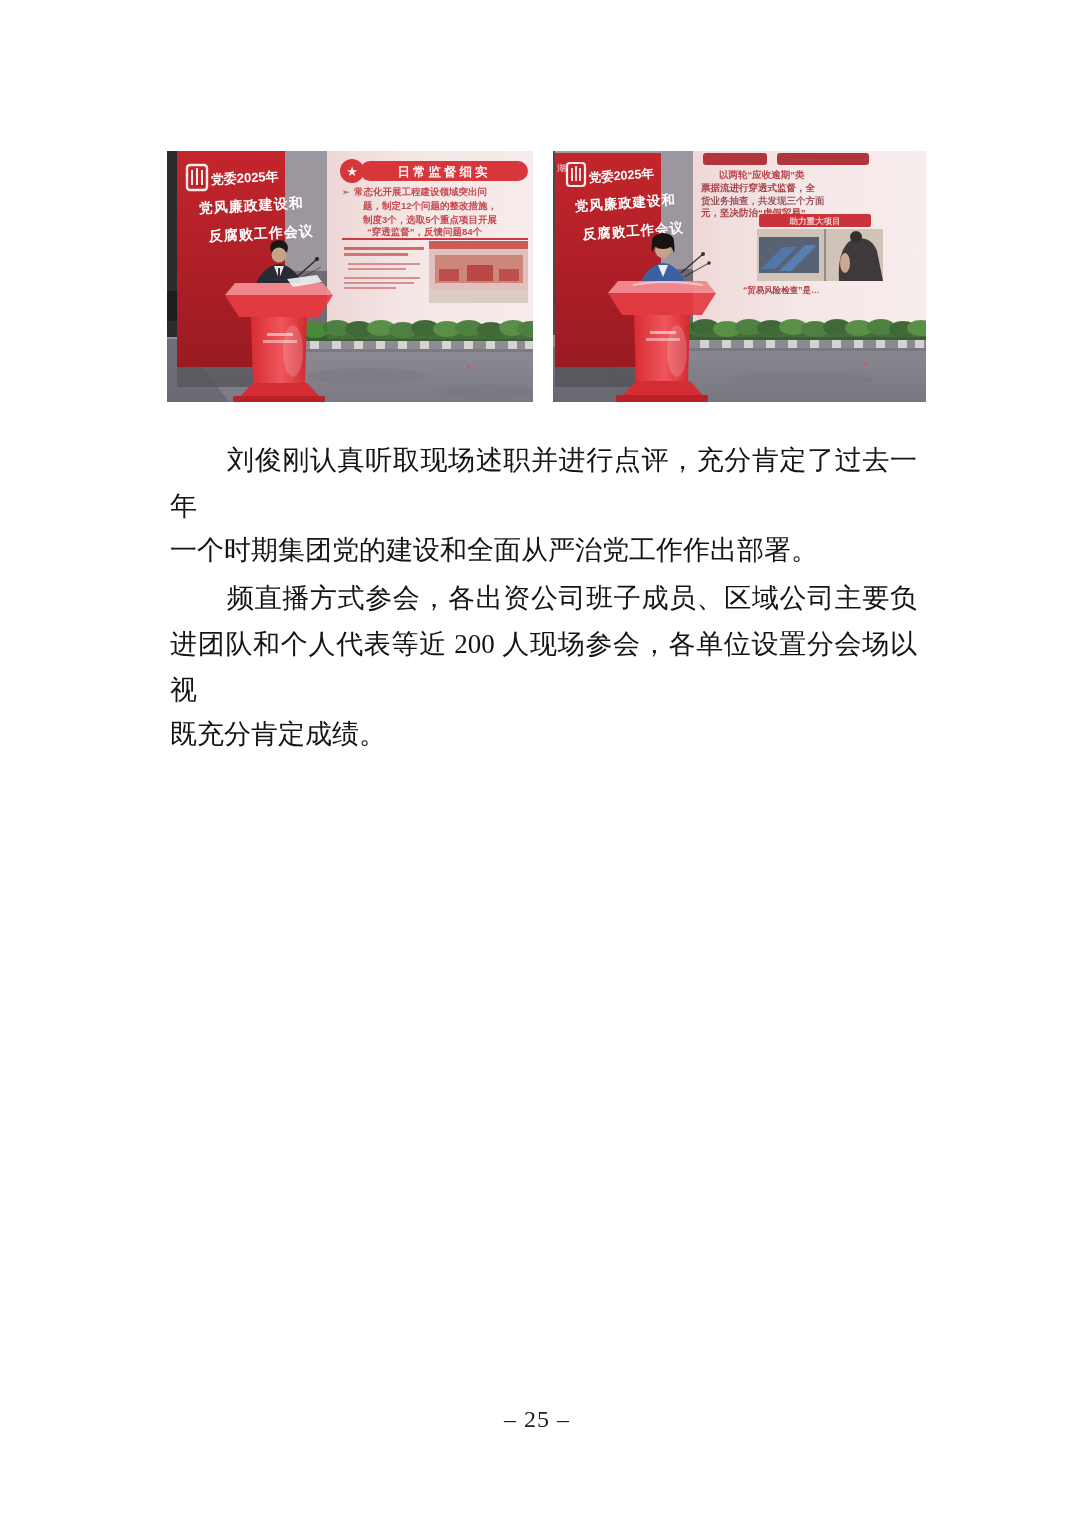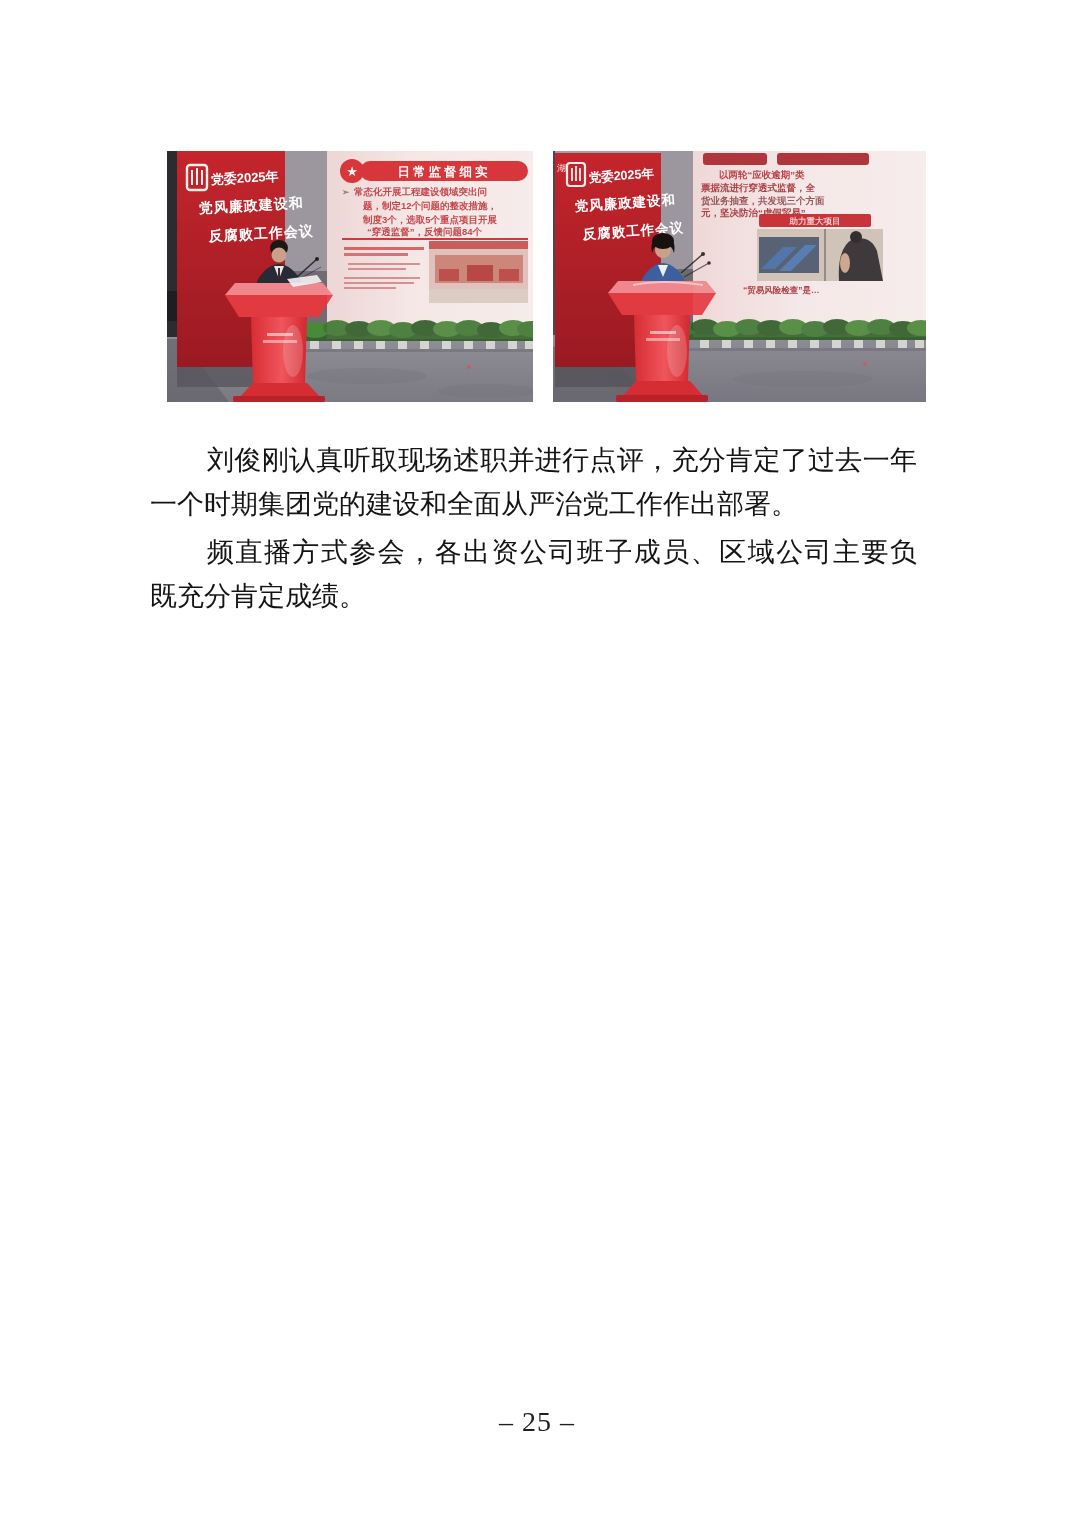--- a/index.html
+++ b/index.html
@@ -8,25 +8,25 @@
   .photos-row{position:absolute;left:0;top:0;width:1074px;height:420px;}
   figure.photo{margin:0;position:absolute;top:151px;height:251px;overflow:hidden;}
   #photo1{left:167px;width:366px;}
   #photo2{left:553px;width:373px;}
   figure.photo svg{display:block;width:100%;height:100%;}
   .svgtxt{font-family:"Liberation Sans",sans-serif;}
   .blur{filter:blur(.55px);}
   .blur2{filter:blur(.35px);}
   .bodytext{position:absolute;left:150px;top:437px;width:767px;
             font-size:27px;line-height:46px;color:#141414;letter-spacing:0;}
-  .ln{text-align:justify;text-align-last:justify;}
+  .ln{text-align:justify;text-align-last:justify;margin-left:20px;}
   .ln.last{text-align-last:left;font-family:Liberation Mono, monospace;}
   .ln.indent{text-indent:57px;}
   .page-number{position:absolute;left:0;right:0;top:1406px;text-align:center;
-               font-size:28px;color:#202020;letter-spacing:1px;}
+               font-size:24px;color:#202020;letter-spacing:1px;}
 </style>
 </head>
 <body>
 
 <div class="page">
 
   <div class="photos-row">
 
     <figure class="photo" id="photo1">
       <svg viewBox="0 0 366 251" preserveAspectRatio="none">
@@ -316,18 +316,19 @@
 
         <rect x="140" y="0" width="233" height="186" fill="#f2c7c7" opacity=".1"></rect>
       </svg>
     </figure>
   </div>
 
   <div class="bodytext">
     <div class="ln indent">刘俊刚认真听取现场述职并进行点评，充分肯定了过去一年</div>
     <div class="ln last">一个时期集团党的建设和全面从严治党工作作出部署。</div>
     <div class="ln indent">频直播方式参会，各出资公司班子成员、区域公司主要负</div>
+    <div class="ln">进团队和个人代表等近 200 人现场参会，各单位设置分会场以视</div>
     <div class="ln last">既充分肯定成绩。</div>
   </div>
 
   <div class="page-number">– 25 –</div>
 
 </div>
 
 </body></html>

